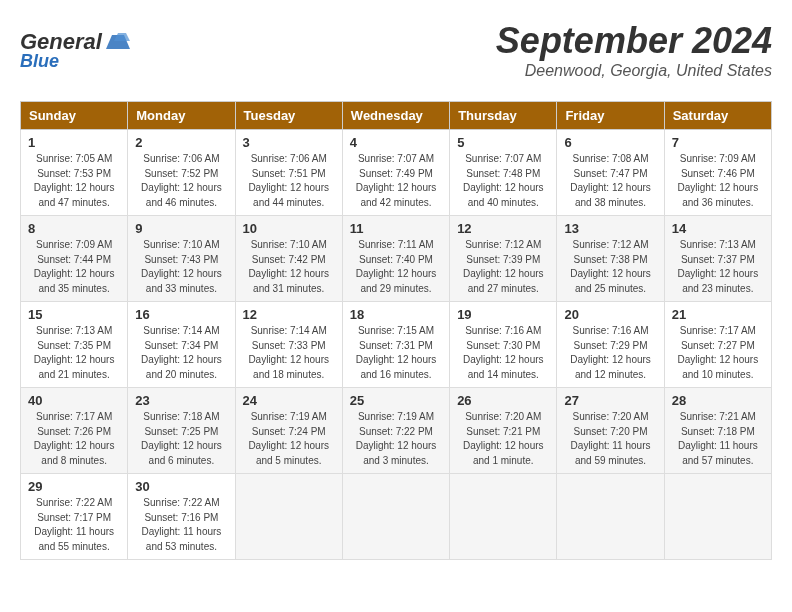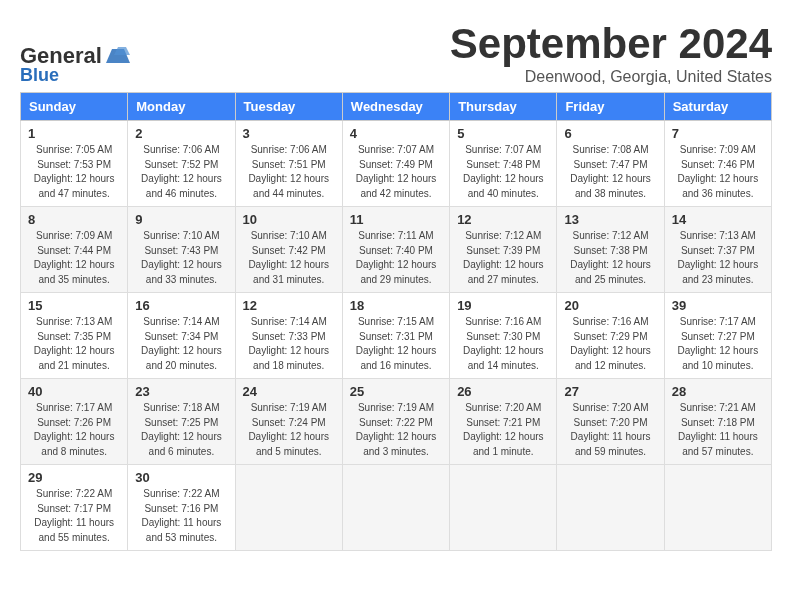--- a/index.html
+++ b/index.html
@@ -5,53 +5,54 @@
     * { box-sizing: border-box; margin: 0; padding: 0; }
     body {
       font-family: Arial, sans-serif;
       background: #fff;
       width: 792px;
       min-height: 612px;
       padding: 20px;
     }
     .header-section {
       display: flex;
-      align-items: flex-end;
+      align-items: center;
       justify-content: space-between;
-      margin-bottom: 6px;
+      margin-bottom: 21px;
+      font-style: italic;
     }
     .logo {
       display: flex;
       flex-direction: column;
       align-items: flex-start;
     }
     .logo-row {
       display: flex;
       align-items: center;
       gap: 2px;
     }
     .title-section {
       text-align: right;
     }
     .month-title {
-      font-size: 42px;
+      font-size: 36px;
       font-weight: bold;
       color: #333;
     }
     .location-title {
       font-size: 16px;
       color: #555;
     }
     .calendar-table {
       width: 100%;
       border-collapse: collapse;
       table-layout: fixed;
     }
     .calendar-table th {
-      background-color: #3b82f6;
+      background-color: #a16207;
       color: #fff;
       text-align: left;
       padding: 6px 8px;
       font-size: 13px;
       font-weight: bold;
       border: 1px solid #ccc;
     }
     .calendar-table td {
       vertical-align: top;
       padding: 5px 7px;
@@ -192,21 +193,21 @@
         </td>
         <td>
           <span class="day-number">19</span>
           <div class="day-info">Sunrise: 7:16 AM<br>Sunset: 7:30 PM<br>Daylight: 12 hours and 14 minutes.</div>
         </td>
         <td>
           <span class="day-number">20</span>
           <div class="day-info">Sunrise: 7:16 AM<br>Sunset: 7:29 PM<br>Daylight: 12 hours and 12 minutes.</div>
         </td>
         <td>
-          <span class="day-number">39</span>
+          <span class="day-number">21</span>
           <div class="day-info">Sunrise: 7:17 AM<br>Sunset: 7:27 PM<br>Daylight: 12 hours and 10 minutes.</div>
         </td>
       </tr>
       <tr class="row-shaded">
         <td>
           <span class="day-number">40</span>
           <div class="day-info">Sunrise: 7:17 AM<br>Sunset: 7:26 PM<br>Daylight: 12 hours and 8 minutes.</div>
         </td>
         <td>
           <span class="day-number">23</span>

